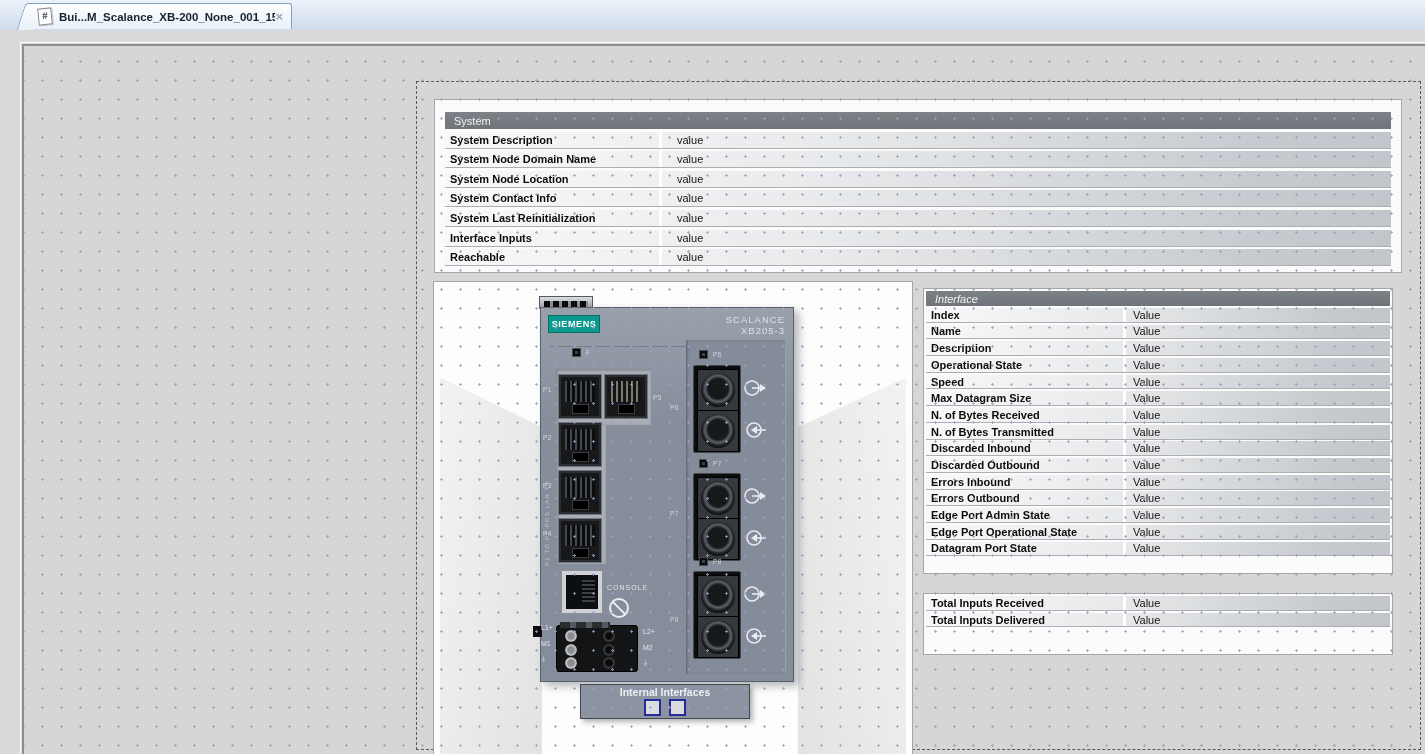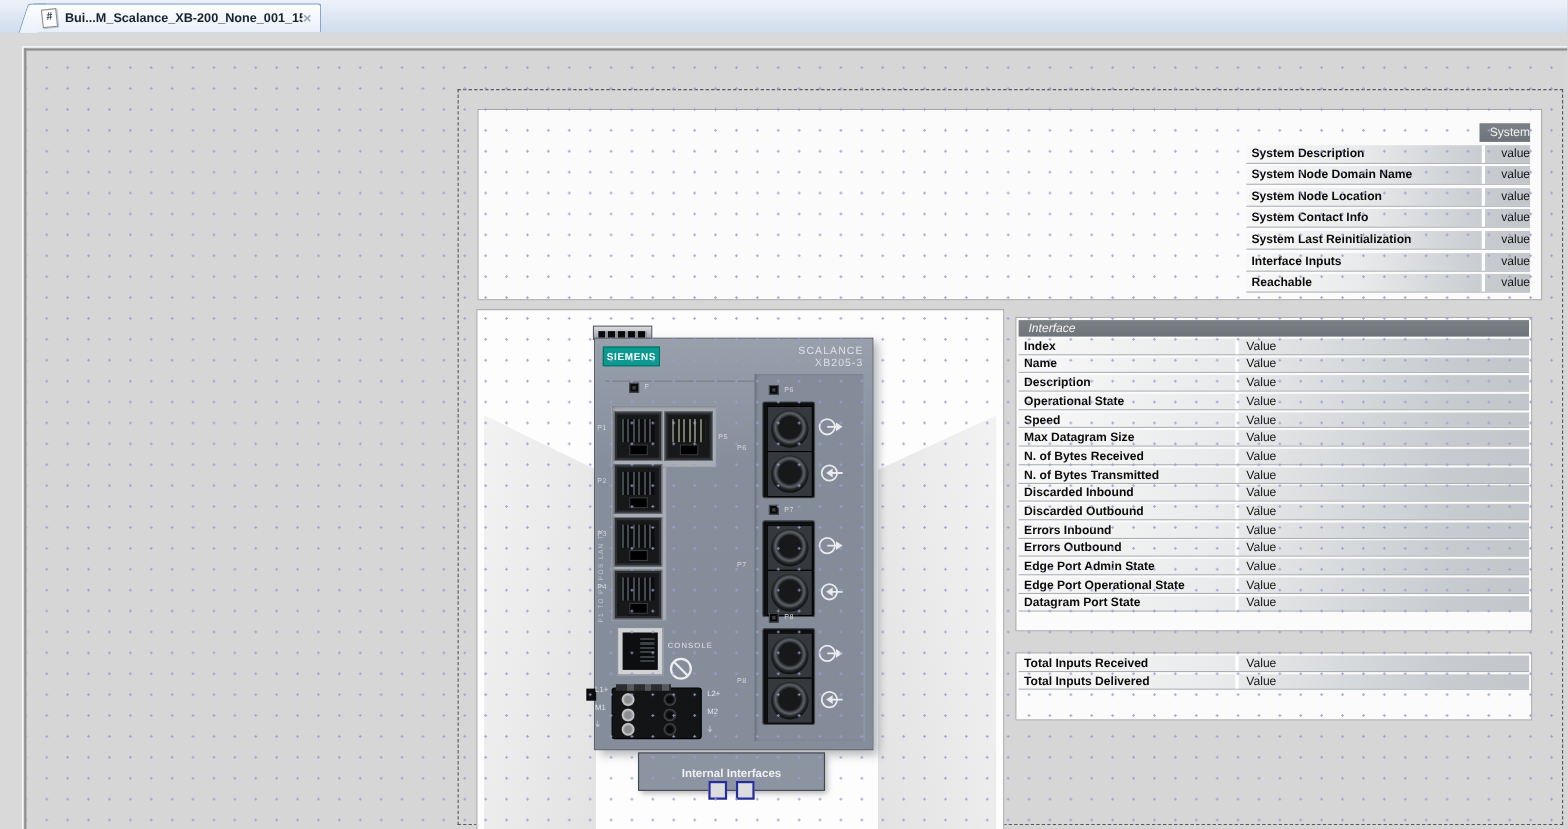--- a/index.html
+++ b/index.html
@@ -35,21 +35,21 @@
   
   .sel-rect{position:absolute;left:392px;top:35px;width:1003px;height:667px;
     border:1px dashed #55585c;}
   
   .panel{position:absolute;background:#fbfbfb;border:1px solid #a6a6a6;box-sizing:border-box;}
   .panel-system{left:410px;top:53px;width:968px;height:174px;}
   .panel-photo{left:409px;top:235px;width:480px;height:513px;background:#fdfdfd;overflow:hidden;}
   .panel-interface{left:899px;top:242px;width:470px;height:286px;padding:2px;}
   .panel-ip{left:899px;top:547px;width:470px;height:62px;padding:2px;}
   .tbl{display:flex;flex-direction:column;}
-  .tbl-sys{margin:12px 10px 0 10px;gap:2.6px;align-items:flex-end;}
+  .tbl-sys{margin:12px 10px 0 10px;gap:2.6px;}
   .tbl-if,.tbl-ip{gap:1.9px;}
   .thead{background:linear-gradient(#7c8186,#6f747a);color:#f3f3f3;font-size:11px;
     display:flex;align-items:center;padding-left:9px;flex:0 0 auto;}
   .tbl-sys .thead{height:17px;}
   .tbl-if .thead,.tbl-ip .thead{height:15px;font-style:italic;}
   .trow{display:flex;box-sizing:border-box;flex:0 0 auto;
     background:linear-gradient(to right,#f8f8f8,#e9eaeb 40%,#c7cbcf 85%,#c2c6ca);
     border-bottom:1px solid #abafb3;}
   .tbl-sys .trow{height:17px;}
   .tbl-if .trow,.tbl-ip .trow{height:14.8px;}
@@ -122,21 +122,21 @@
   .screw{position:absolute;width:12px;height:12px;border-radius:50%;}
   .screw.lt{left:8px;background:radial-gradient(circle,#8b8d8f 35%,#cacccd 60%,#6f7173 75%);}
   .screw.dk{left:46px;background:radial-gradient(circle,#0a0a0a 35%,#3f4245 60%,#151617 78%);}
   .screw.r0{top:4px}.screw.r1{top:18px}.screw.r2{top:31px}
   .nub{position:absolute;left:-8px;top:318px;width:9px;height:11px;background:#0c0c0c;}
   .pwr{position:absolute;font-size:7px;color:#e2e6ec;line-height:16px;}
   .pwr-l{left:0px;top:312px;}
   .pwr-r{left:102px;top:316px;}
   .ii-box{position:absolute;left:146px;top:402px;width:170px;height:35px;box-sizing:border-box;
     background:#8c94a2;border:1px solid #41464f;box-shadow:3px 3px 5px rgba(40,44,52,.35);}
-  .ii-label{text-align:center;font-size:10.5px;font-weight:bold;color:#eef0f3;margin-top:12px;}
+  .ii-label{text-align:center;font-size:10.5px;font-weight:bold;color:#eef0f3;margin-top:1px;}
   .ii-row{display:flex;justify-content:center;gap:8px;margin-top:1px;}
   .ii-sq{width:13px;height:13px;background:#dadcde;border:2px solid #262b9e;}
 </style>
 </head>
 <body>
 
 <div class="tabbar">
   <div class="tab">
     <div class="doc-icon">#</div>
     <div class="tab-title">Bui...M_Scalance_XB-200_None_001_150</div>

